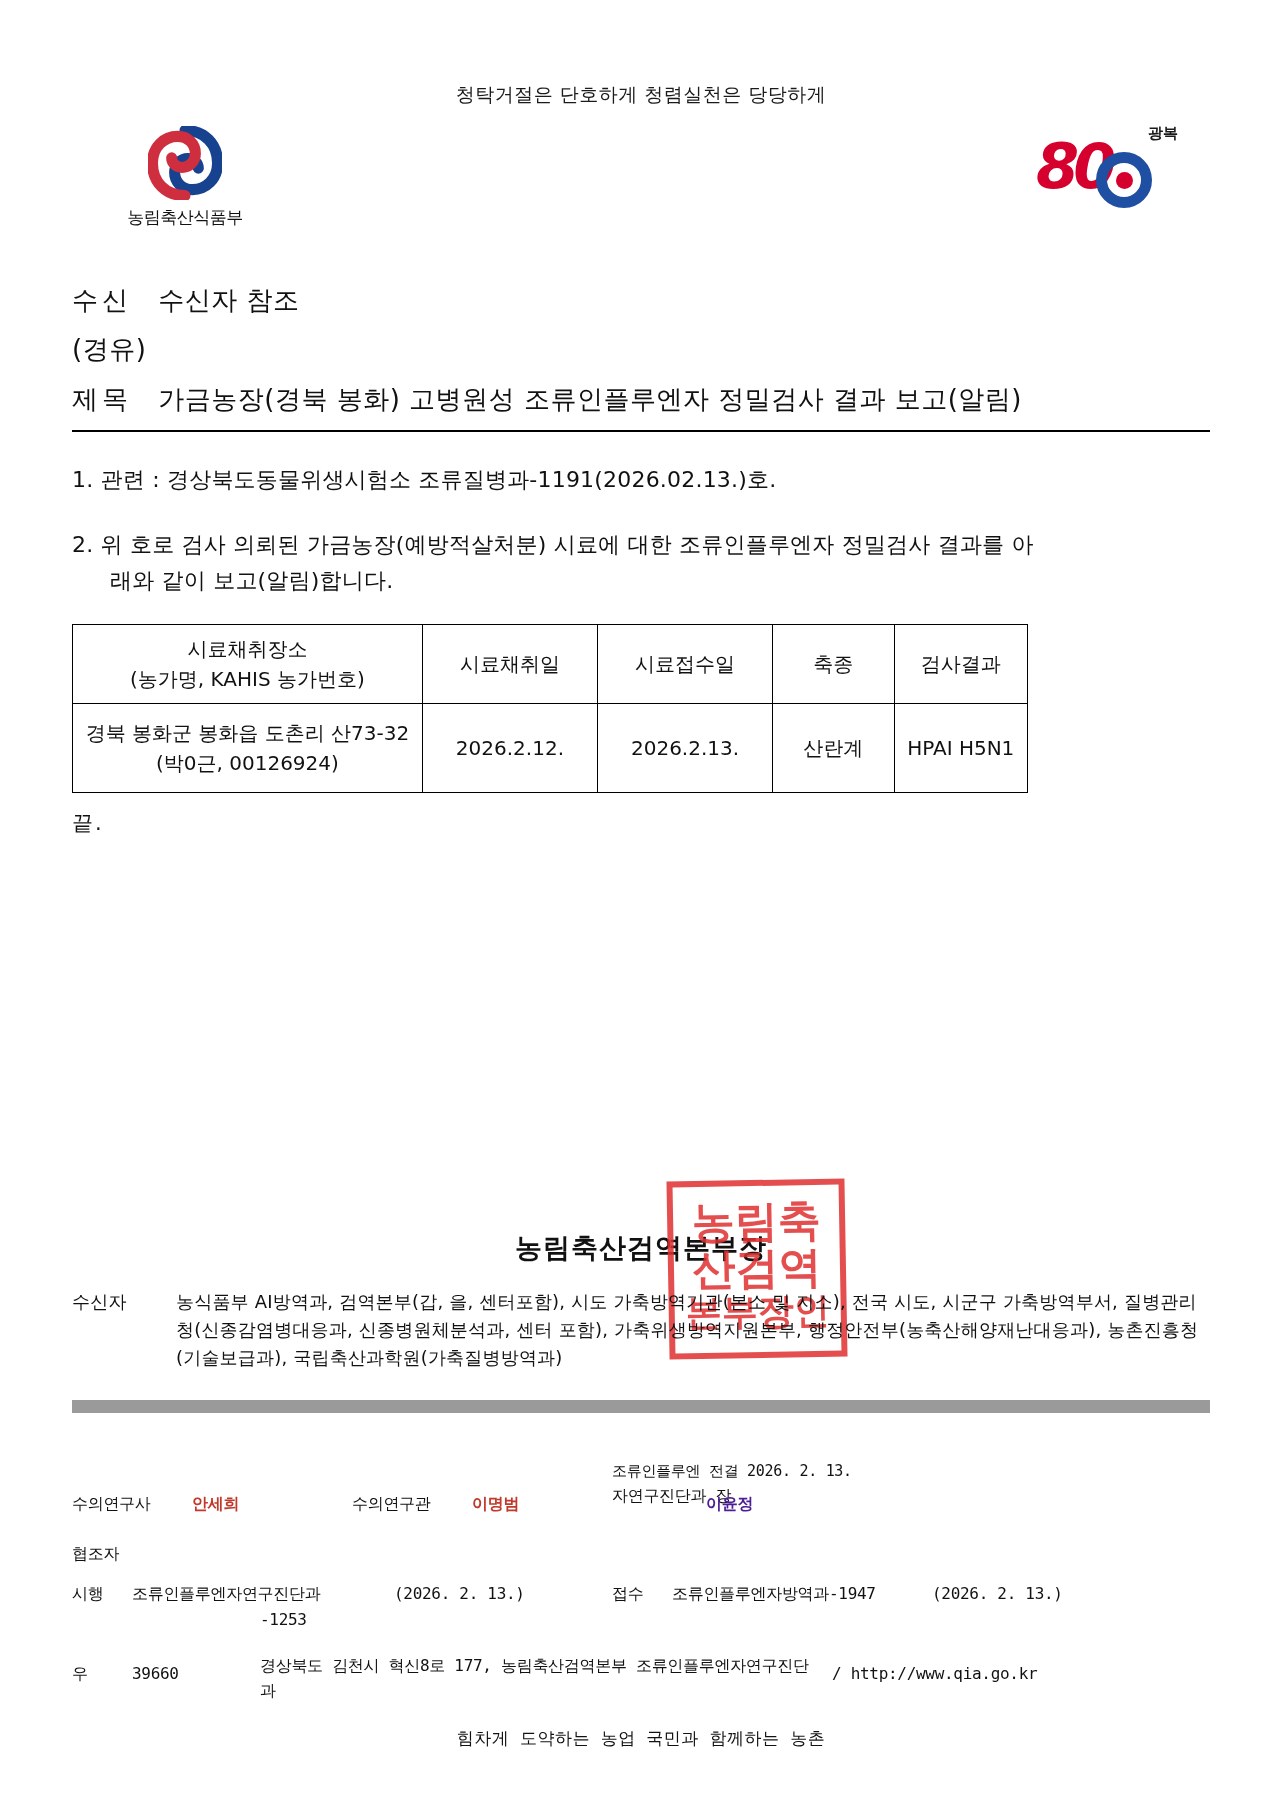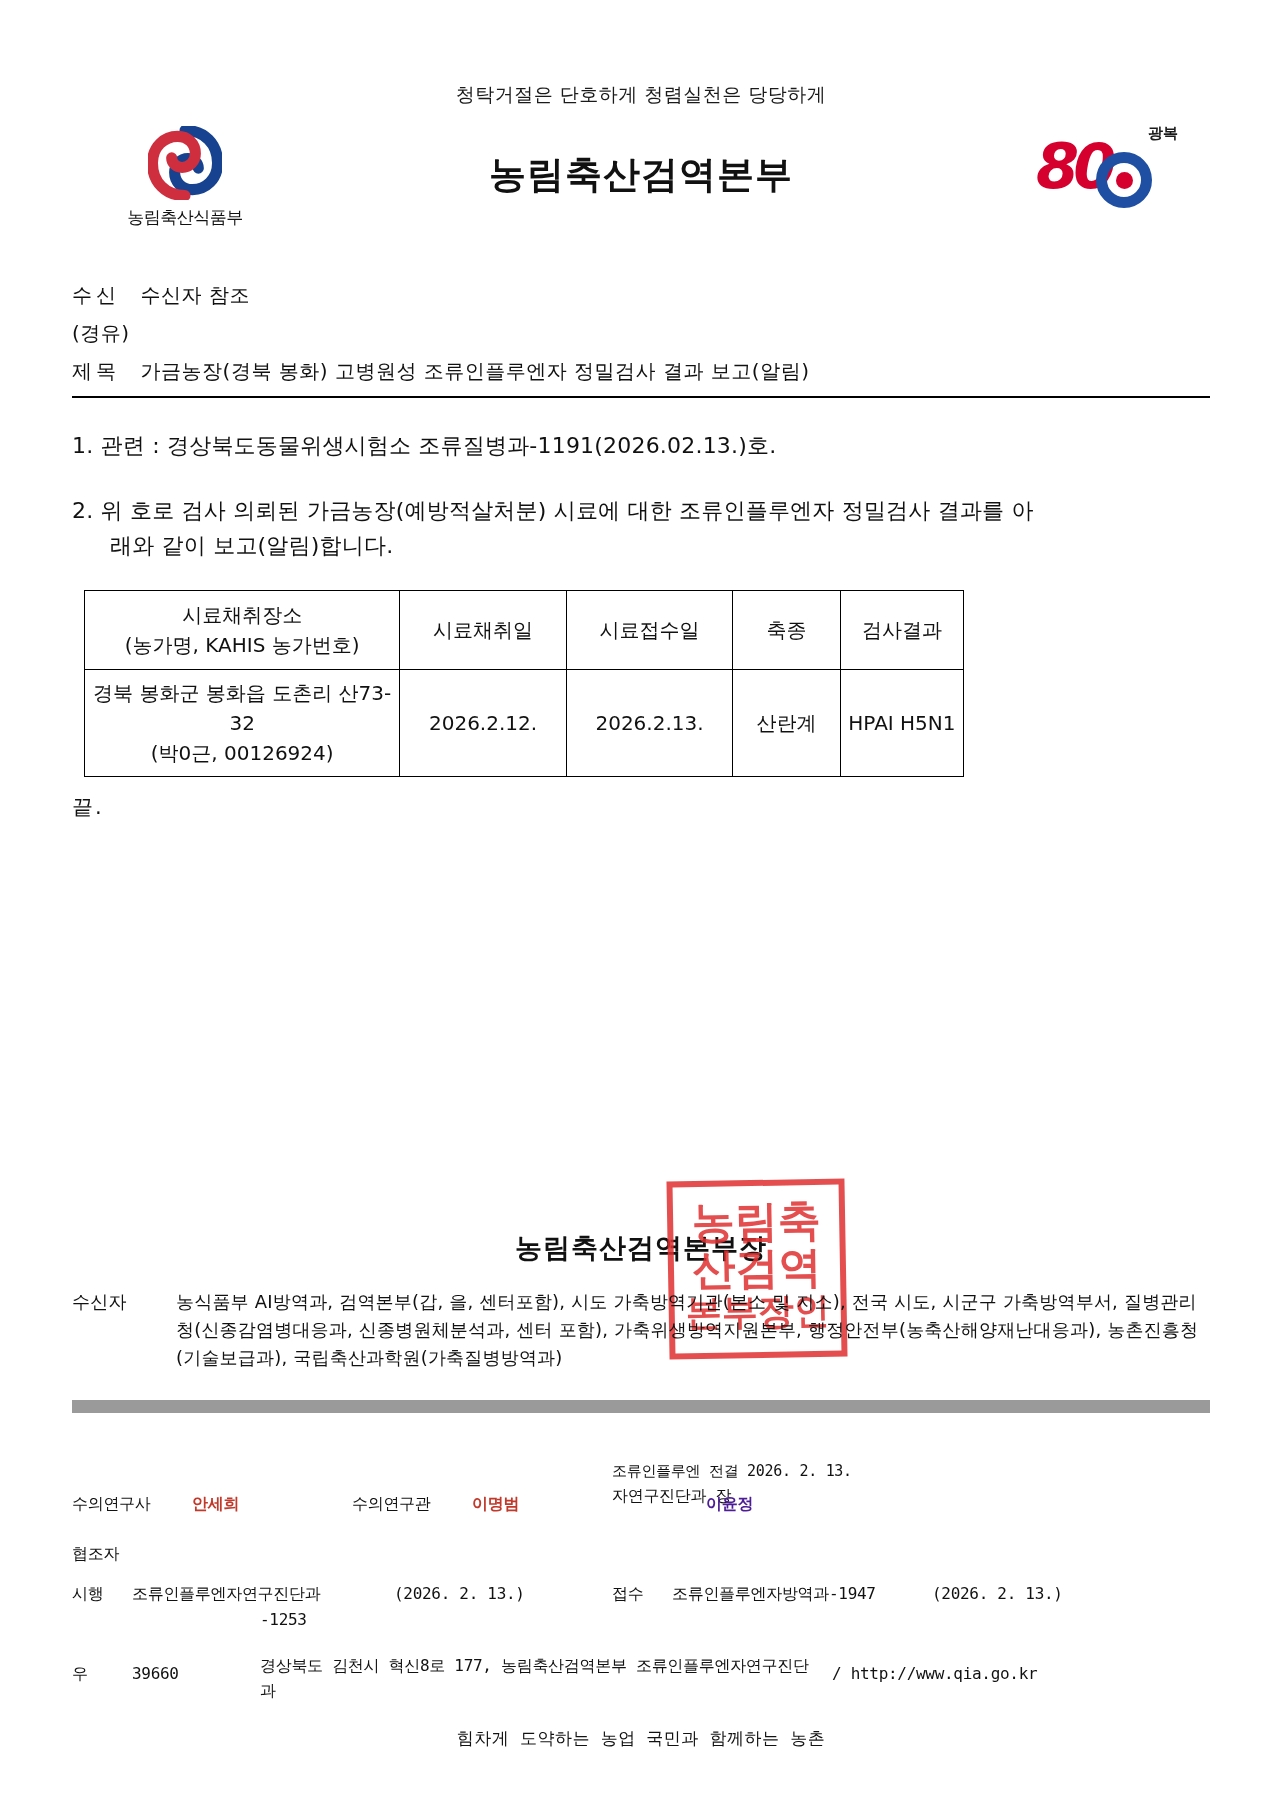--- a/index.html
+++ b/index.html
@@ -106,44 +106,44 @@
     right: 2px;
     top: 2px;
     font-size: 15px;
     color: #1a1a1a;
     font-weight: bold;
   }
 
   
   .addr {
     margin-top: 34px;
-    font-size: 20px;
+    font-size: 26px;
     line-height: 1.9;
     letter-spacing: 0.5px;
   }
   .addr .lbl { letter-spacing: 4px; }
   .subject-line {
     border-bottom: 2.5px solid #000;
     padding-bottom: 6px;
   }
 
   
   .para {
     font-size: 22px;
     line-height: 1.6;
     margin-top: 30px;
     letter-spacing: 0.2px;
   }
 
   
   table.result {
     margin-top: 26px;
-    margin-left: 12px;
+    margin-left: 0;
     border-collapse: collapse;
-    width: 880px;
+    width: 956px;
     font-size: 20px;
   }
   table.result th, table.result td {
     border: 1.5px solid #000;
     text-align: center;
     padding: 8px 4px;
     font-weight: normal;
     line-height: 1.5;
   }
   table.result th { height: 62px; }
@@ -294,21 +294,20 @@
     <div class="gov-emblem">
       <div class="taegeuk">
         <svg viewBox="0 0 100 100" width="74" height="74" aria-hidden="true">
           <path d="M50 6 C76 6 94 24 94 50 C94 72 78 86 60 86 C46 86 36 76 36 63 C36 52 44 44 54 44 C62 44 68 50 68 57" fill="none" stroke="#16428f" stroke-width="15" stroke-linecap="round"></path>
           <path d="M50 94 C24 94 6 76 6 50 C6 28 22 14 40 14 C54 14 64 24 64 37 C64 48 56 56 46 56 C38 56 32 50 32 43" fill="none" stroke="#cf2e3f" stroke-width="15" stroke-linecap="round"></path>
         </svg>
       </div>
       <div class="ministry-name">농림축산식품부</div>
     </div>
 
-    <div class="agency-title">농림축산검역본부</div>
 
     <div class="anniv-logo">
       <div class="anniv-80">80</div>
       <div class="anniv-ring"></div>
       <div class="anniv-dot"></div>
       <div class="anniv-label">광복</div>
     </div>
   </div>
 
   <div class="addr">

